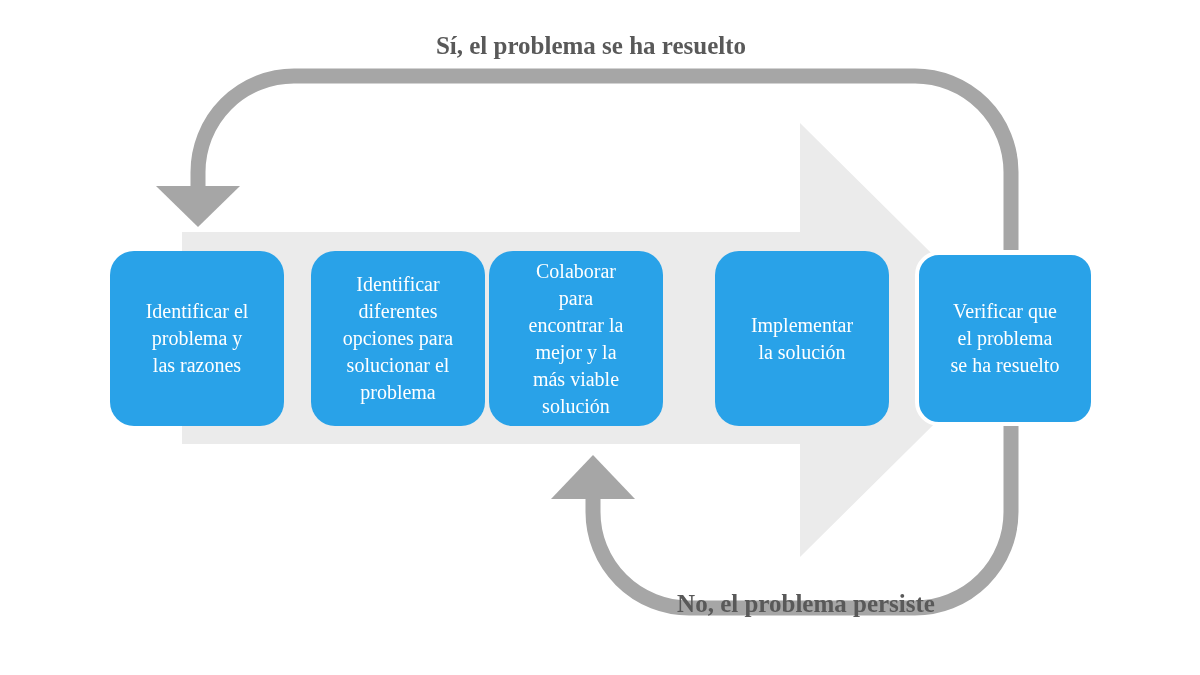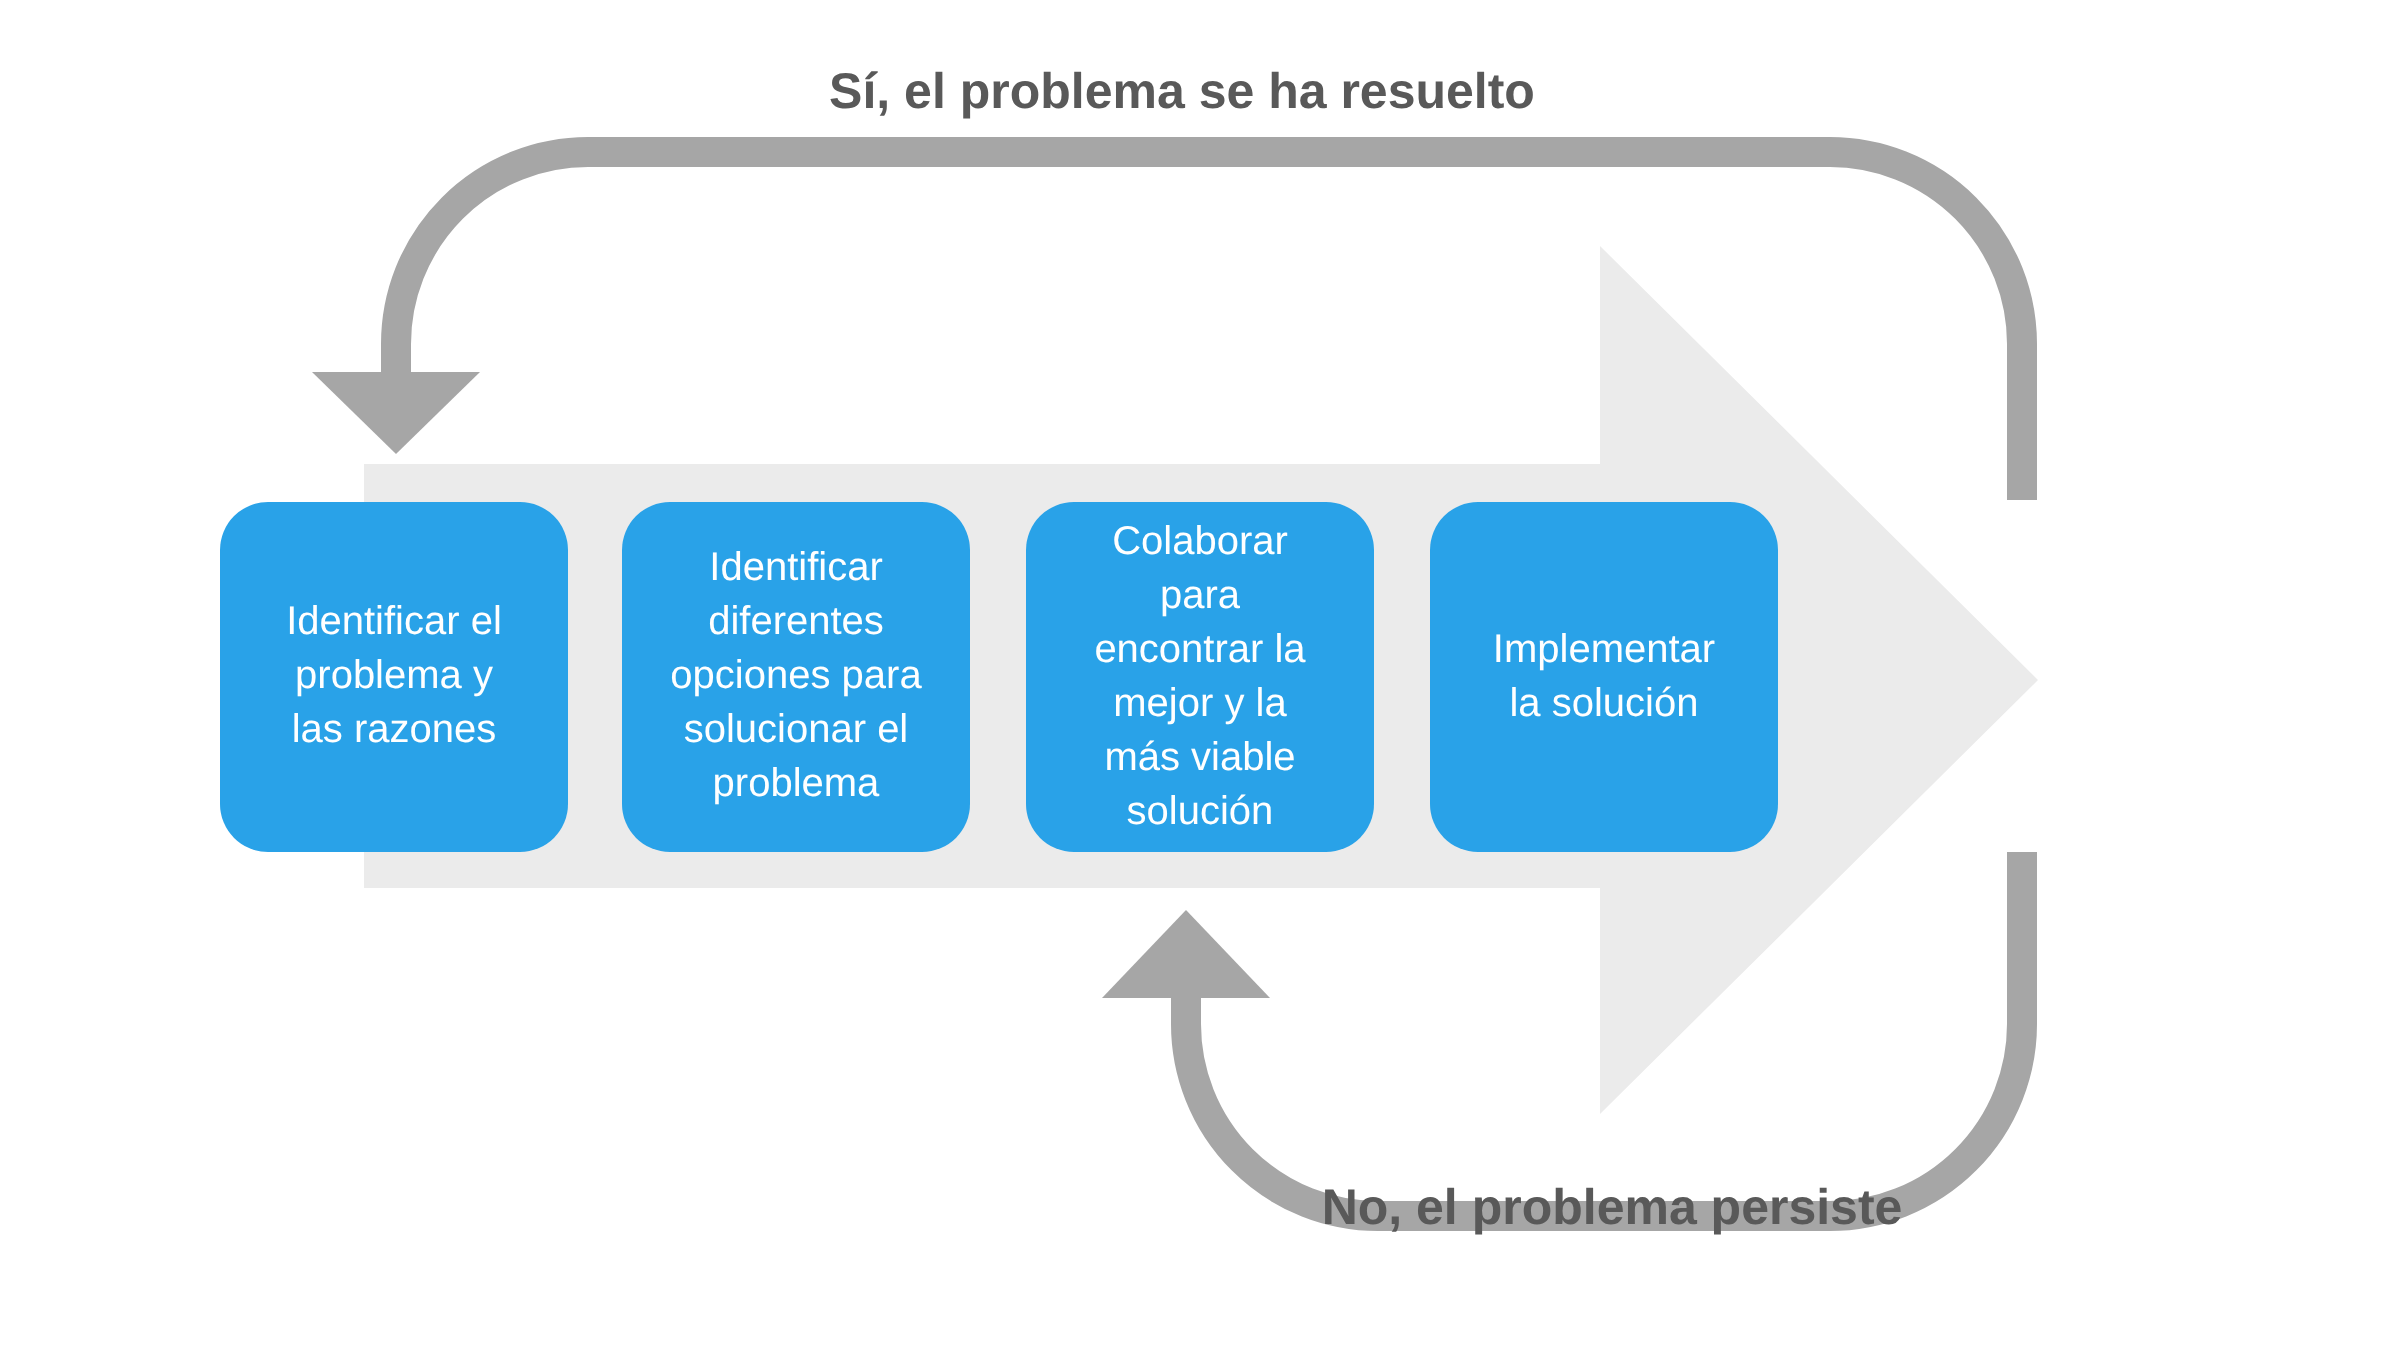--- a/index.html
+++ b/index.html
@@ -1,42 +1,42 @@
 <!DOCTYPE html>
 <html style="--background: #FFFFFF; --box-blue: #29A2E8; --box-text: #FFFFFF; --box5-outline: #FFFFFF; --banner-gray: #EBEBEB; --loop-gray: #A6A6A6; --label-gray: #595959;"><head>
 <meta charset="utf-8">
 <style>
   html,body{margin:0;padding:0;background:#fff;}
   .canvas{
     position:relative;
     width:1200px;height:675px;
     background:var(--background,#fff);
     overflow:hidden;
-    font-family:Liberation Sans, sans-serif;
+    font-family:Liberation Serif, serif;
   }
   .canvas svg{position:absolute;left:0;top:0;}
   .banner{fill:var(--banner-gray,#EBEBEB);}
   .loop{fill:none;stroke:var(--loop-gray,#A6A6A6);stroke-width:15;}
   .head{fill:var(--loop-gray,#A6A6A6);}
   .step{
     position:absolute;
     top:251px;height:175px;width:174px;
     box-sizing:border-box;
     background:var(--box-blue,#29A2E8);
     border-radius:24px;
     display:flex;align-items:center;justify-content:center;
     text-align:center;
     color:var(--box-text,#fff);
     font-size:20px;line-height:1.35;
     z-index:2;
   }
   .step span{white-space:pre-line;display:block;}
   .s1{left:110px;}
   .s2{left:311px;align-items:center;}
-  .s3{left:513px;}
+  .s3{left:489px;}
   .s4{left:715px;}
   .s5{left:915px;width:180px;border:4px solid var(--box5-outline,#fff);}
   .loop-label{
     position:absolute;
     color:var(--label-gray,#595959);
     font-size:25px;font-weight:bold;
     text-align:center;
     z-index:3;
   }
   .loop-label.top{left:411px;top:32px;width:360px;}
@@ -79,14 +79,19 @@
 para
 encontrar la
 mejor y la
 más viable
 solución</span>
   </div>
   <div class="step s4">
     <span>Implementar
 la solución</span>
   </div>
+  <div class="step s5">
+    <span>Verificar que
+el problema
+se ha resuelto</span>
+  </div>
 
 </div>
 
 </body></html>

